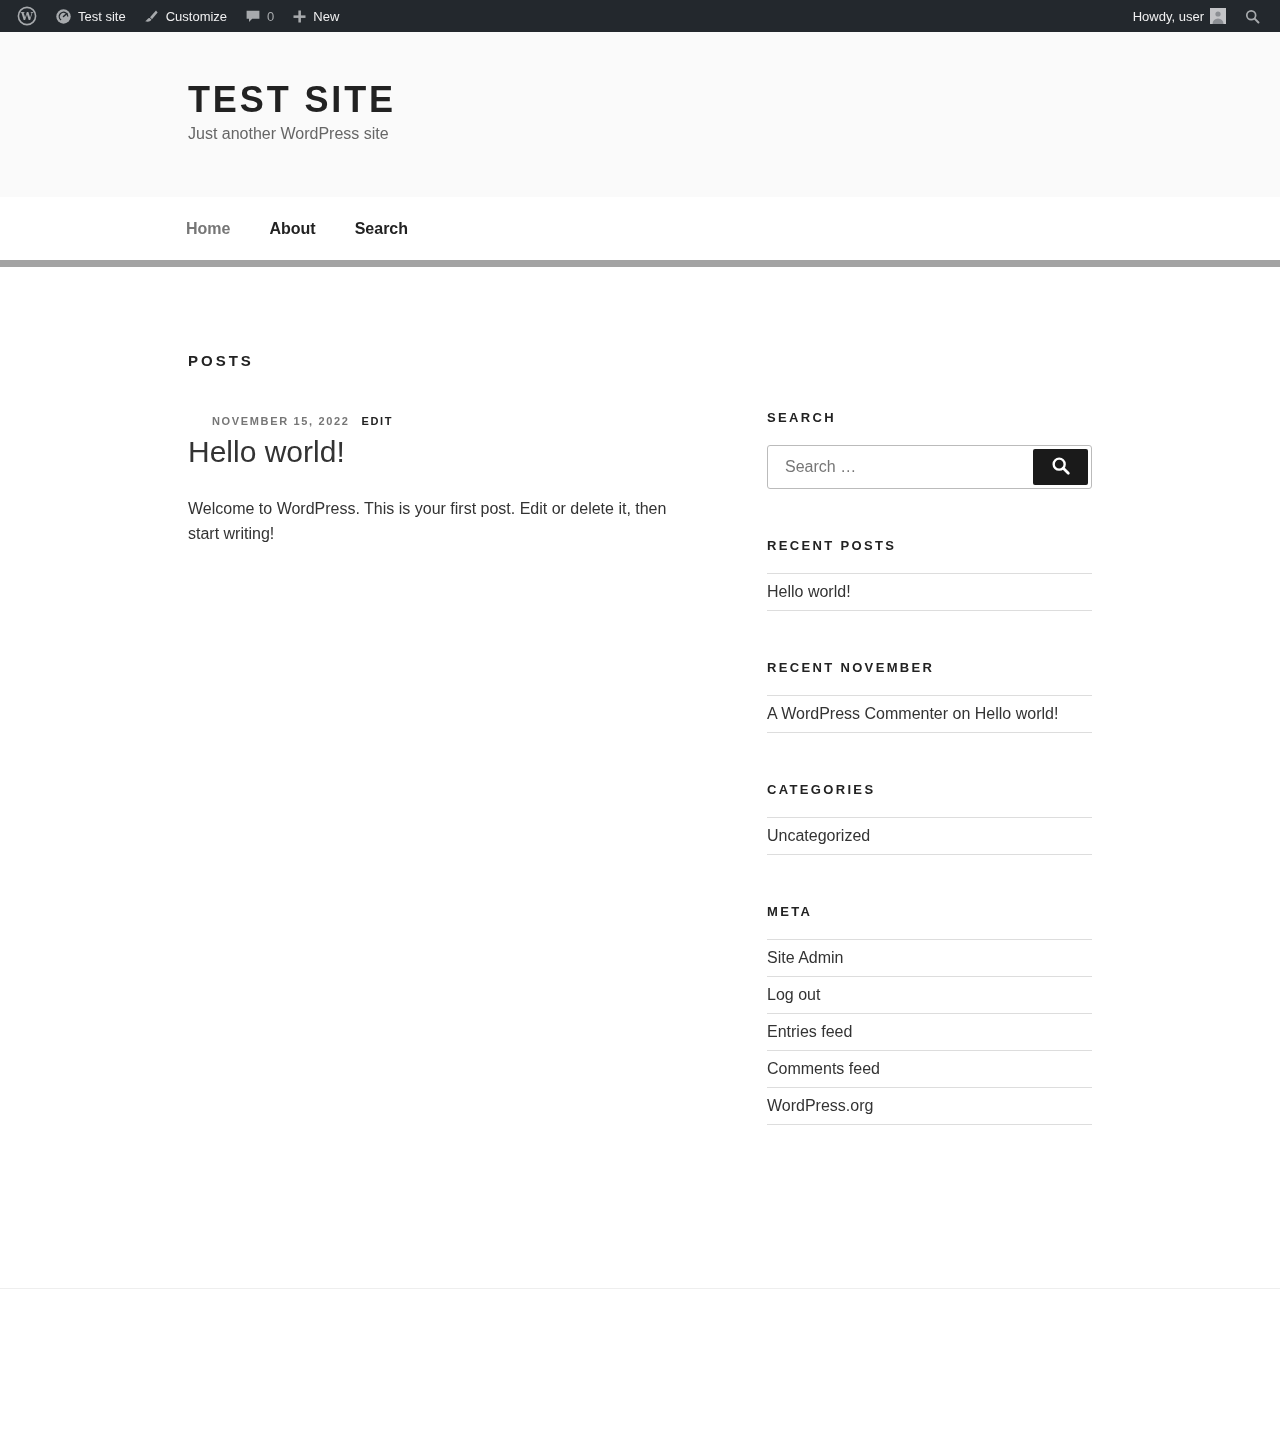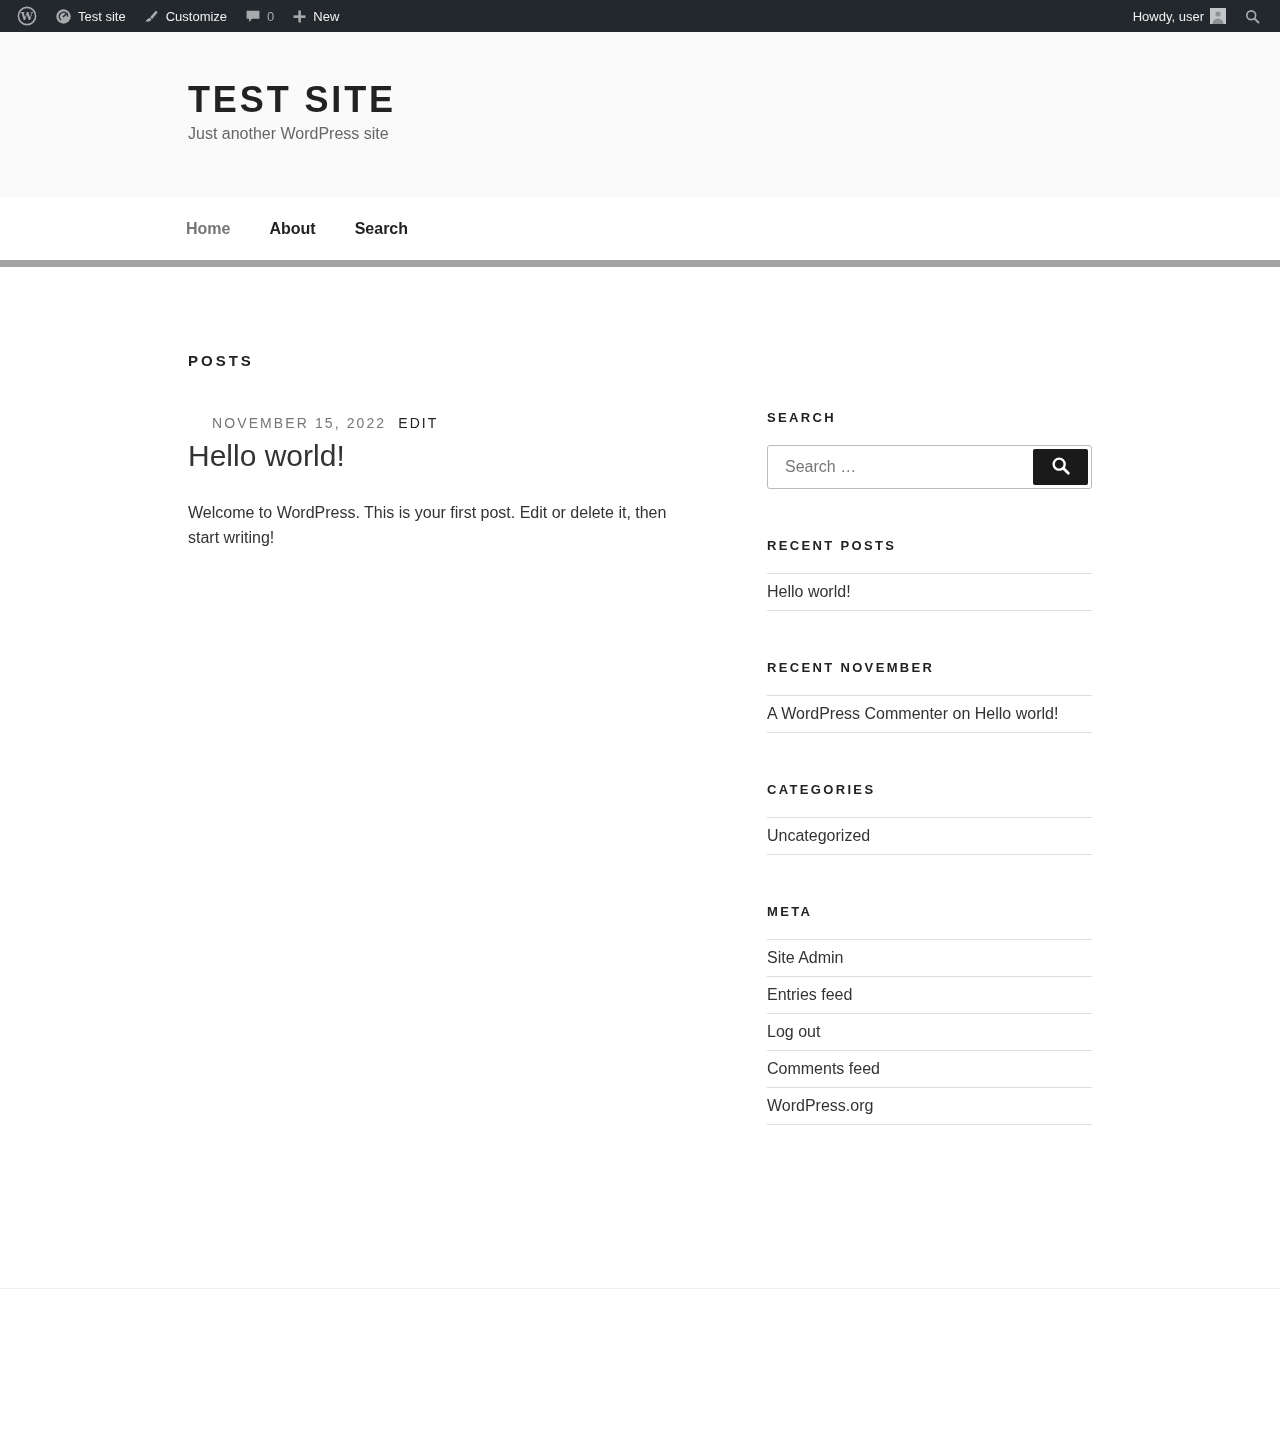--- a/index.html
+++ b/index.html
@@ -83,22 +83,22 @@
   }
   .main-col { width:500px; }
   .section-title {
     font-size:15px;
     font-weight:800;
     letter-spacing:0.2em;
     color:#222;
     margin-bottom:46px;
   }
   .post-meta {
-    font-size:14px;
-    font-weight:400;
+    font-size:11px;
+    font-weight:700;
     letter-spacing:0.15em;
     color:#767676;
     padding-left:24px;
   }
   .post-meta .edit-link {
     color:#222;
     margin-left:12px;
     cursor:pointer;
     text-decoration:none;
   }
@@ -302,22 +302,22 @@
       <h4 class="widget-title">CATEGORIES</h4>
       <ul class="widget-list">
         <li><a>Uncategorized</a></li>
       </ul>
     </section>
 
     <section class="widget">
       <h4 class="widget-title">META</h4>
       <ul class="widget-list">
         <li><a>Site Admin</a></li>
+        <li><a>Log out</a></li>
         <li><a>Entries feed</a></li>
-        <li><a>Log out</a></li>
         <li><a>Comments feed</a></li>
         <li><a>WordPress.org</a></li>
       </ul>
     </section>
 
   </aside>
 </div>
 
 <footer class="site-footer">
   

